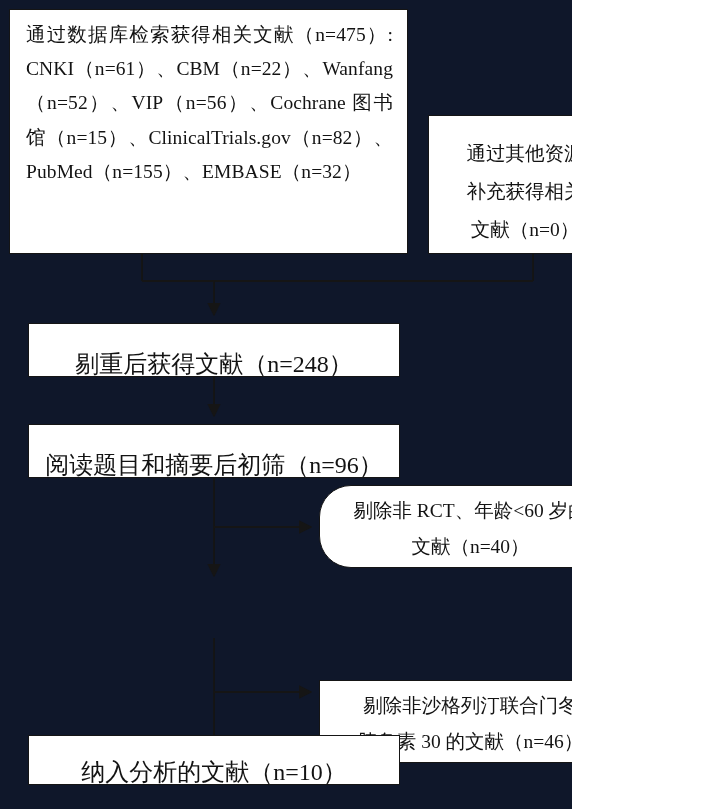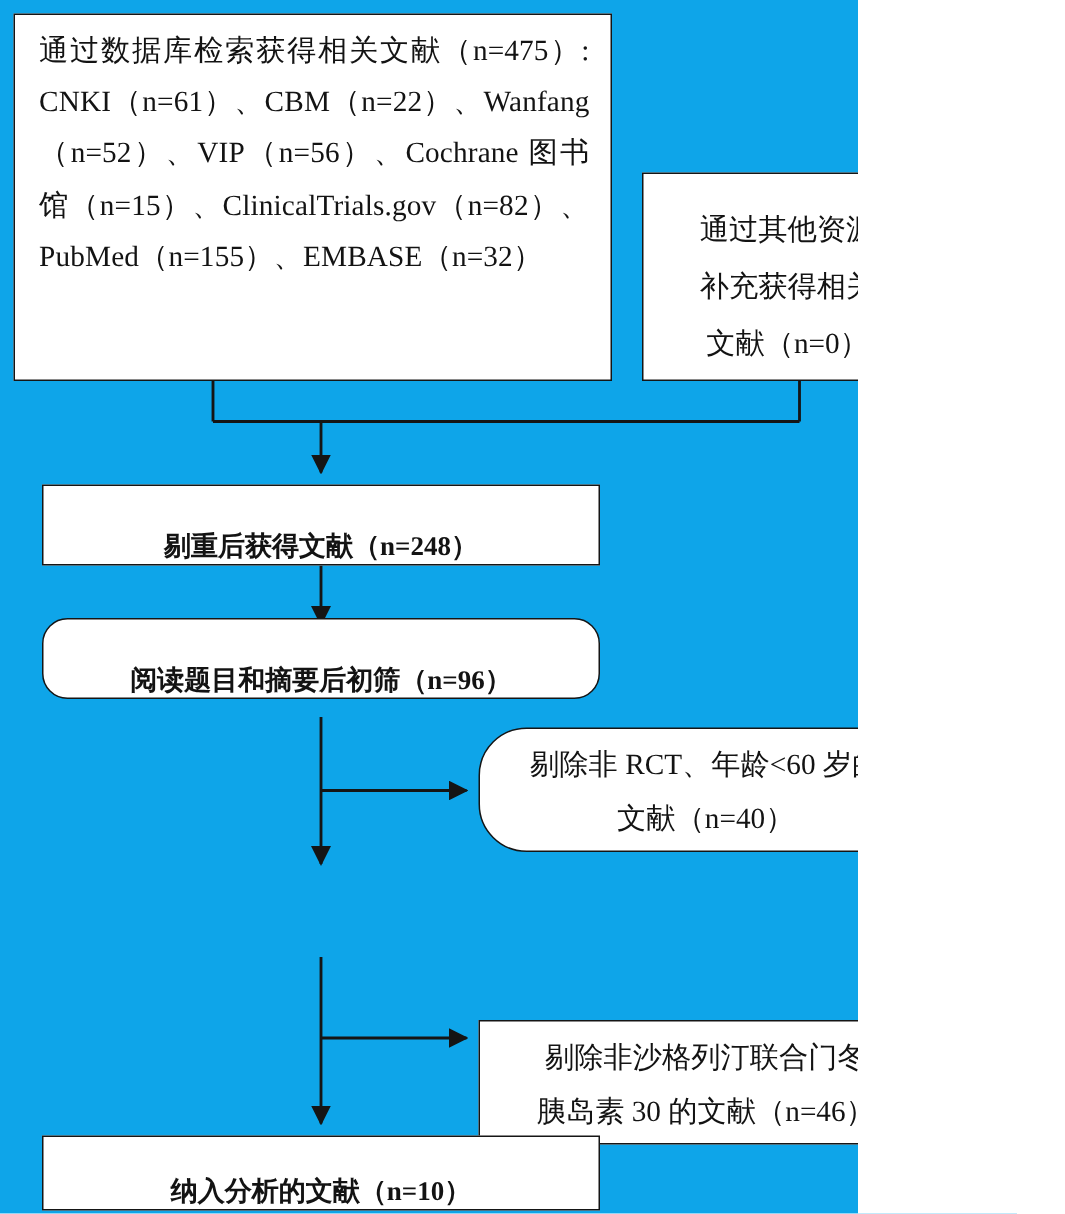--- a/index.html
+++ b/index.html
@@ -8,21 +8,21 @@
     background: #ffffff;
   }
   body {
     font-family: "Liberation Serif", "DejaVu Serif", serif;
     color: #111111;
   }
   #canvas {
     position: relative;
     width: 572px;
     height: 809px;
-    background: #0ea5e9;
+    background: #0f172a;
     overflow: hidden;
   }
   #connectors {
     position: absolute;
     left: 0;
     top: 0;
     width: 710px;
     height: 809px;
     pointer-events: none;
   }
@@ -67,29 +67,28 @@
     font-size: 19.5px;
     line-height: 38px;
     text-align: center;
   }
 
   
   .main-box {
     left: 28px;  width: 372px;  height: 54px;
   }
   .main-box .txt {
-    font-size: 18px;
+    font-size: 24px;
     line-height: 24px;
     text-align: center;
-    font-weight: bold;
   }
   #box-dedup       { top: 323px; }
-  #box-title-screen{ top: 412px; border-radius: 17px; }
+  #box-title-screen{ top: 424px; }
   #box-fulltext    { top: 584px; }
-  #box-included    { top: 757px; height: 50px; }
+  #box-included    { top: 735px; height: 50px; }
 
   
   .excl-box {
     left: 319px;  width: 303px;  height: 83px;
     padding: 2px 10px;
   }
   .excl-box .txt {
     font-size: 19.5px;
     line-height: 36px;
     text-align: center;

